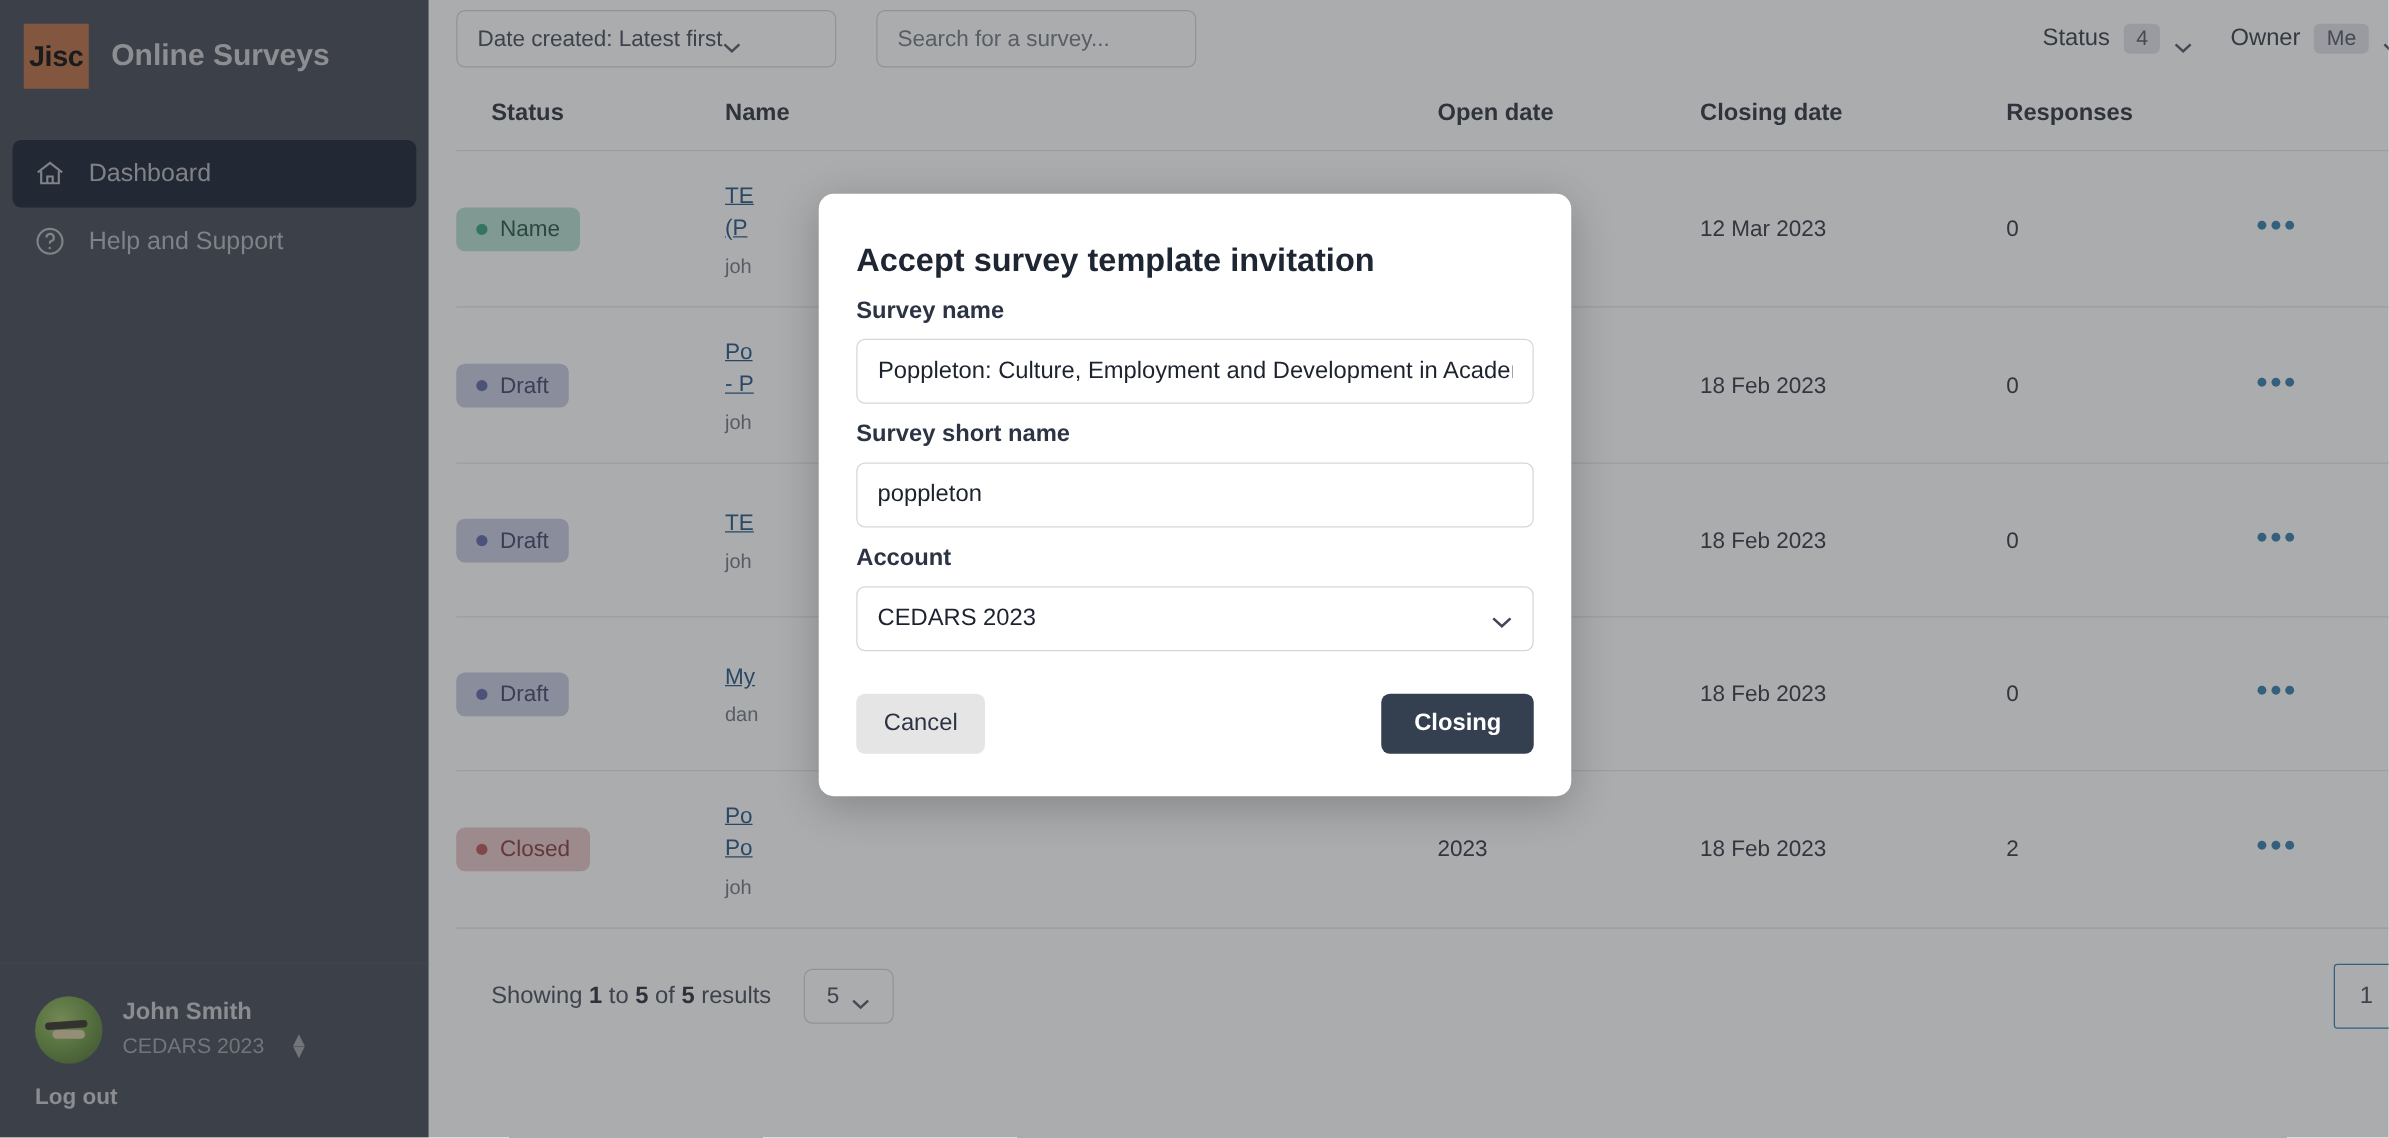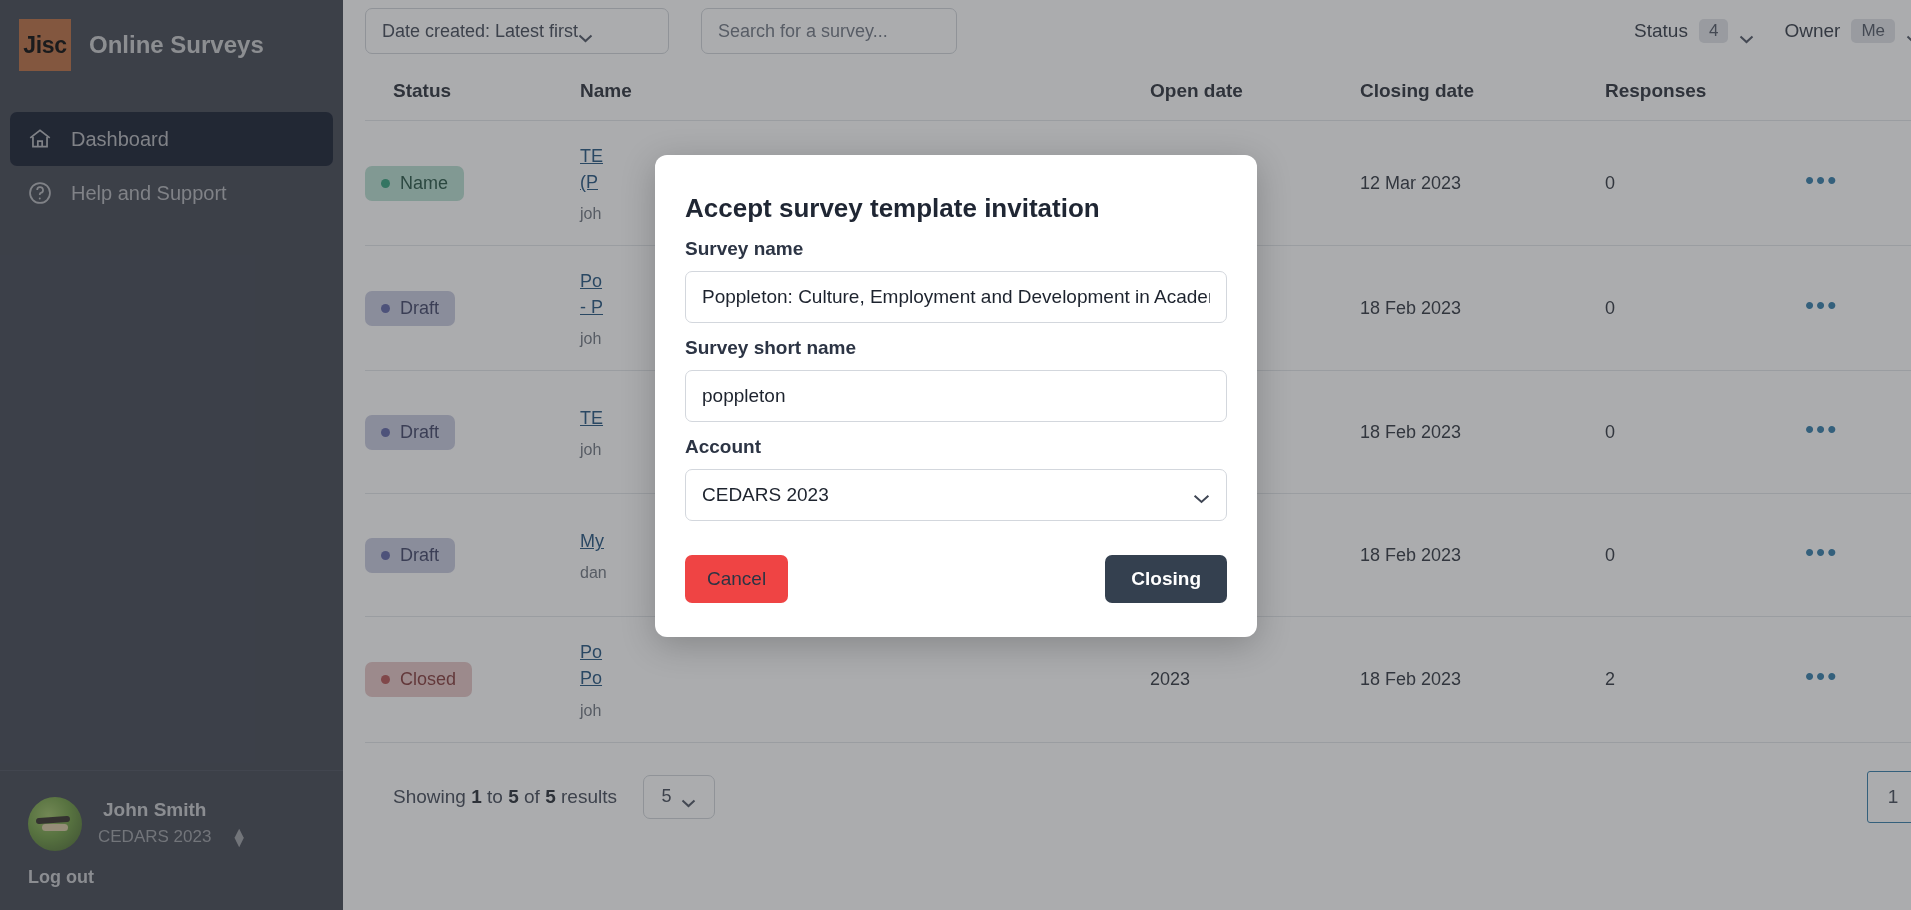--- a/index.html
+++ b/index.html
@@ -48,21 +48,21 @@
   }
   .avatar::before {
     content:""; position:absolute; left:8px; top:20px; width:34px; height:6px;
     background:#2e2a22; border-radius:3px; transform: rotate(-4deg);
   }
   .avatar::after {
     content:""; position:absolute; left:14px; top:27px; width:26px; height:7px;
     background:#d8c9a0; border-radius:4px;
   }
   .user-meta { padding-top: 2px; }
-  .user-name { color: #c7c9cd; font-size: 19px; font-weight: 600; text-align: center; }
+  .user-name { color: #c7c9cd; font-size: 19px; font-weight: 600; }
   .user-acct { color: #9b9ea4; font-size: 17px; margin-top: 6px; }
   .acct-switch {
     position: absolute; right: 96px; bottom: 64px;
     color: #9b9ea4; font-size: 16px; line-height: 9px; cursor: pointer;
     display:flex; flex-direction:column; align-items:center;
   }
   .logout { color: #c7c9cd; font-size: 18px; font-weight: 600; margin-top: 16px; cursor: pointer; }
 
   
   .main { flex: 1; position: relative; height: 910px; background: #fff; padding: 0 22px; }
@@ -152,21 +152,21 @@
   .select-wrap { position: relative; }
   .select-wrap .chev-abs {
     position: absolute; right: 17px; top: 21px; pointer-events: none;
   }
   .select-wrap .chev-abs svg { width: 17px; height: 10px; stroke: #3f4654; fill: none; stroke-width: 2; }
   .modal-actions { display: flex; align-items: center; margin-top: 34px; }
   .btn {
     border: none; border-radius: 7px; font-size: 19px; cursor: pointer;
     font-family: "Liberation Sans", sans-serif; padding: 13px 22px;
   }
-  .btn-cancel { background: #ef4444; color: #2c3444; }
+  .btn-cancel { background: #e5e5e5; color: #2c3444; }
   .btn-accept { background: #34404f; color: #fff; font-weight: 600; margin-left: auto; padding: 13px 26px; }
 </style>
 </head>
 <body>
 
 <div id="app">
 
   <div class="sidebar">
     <div class="brand">
       <div class="brand-logo">Jisc</div>

